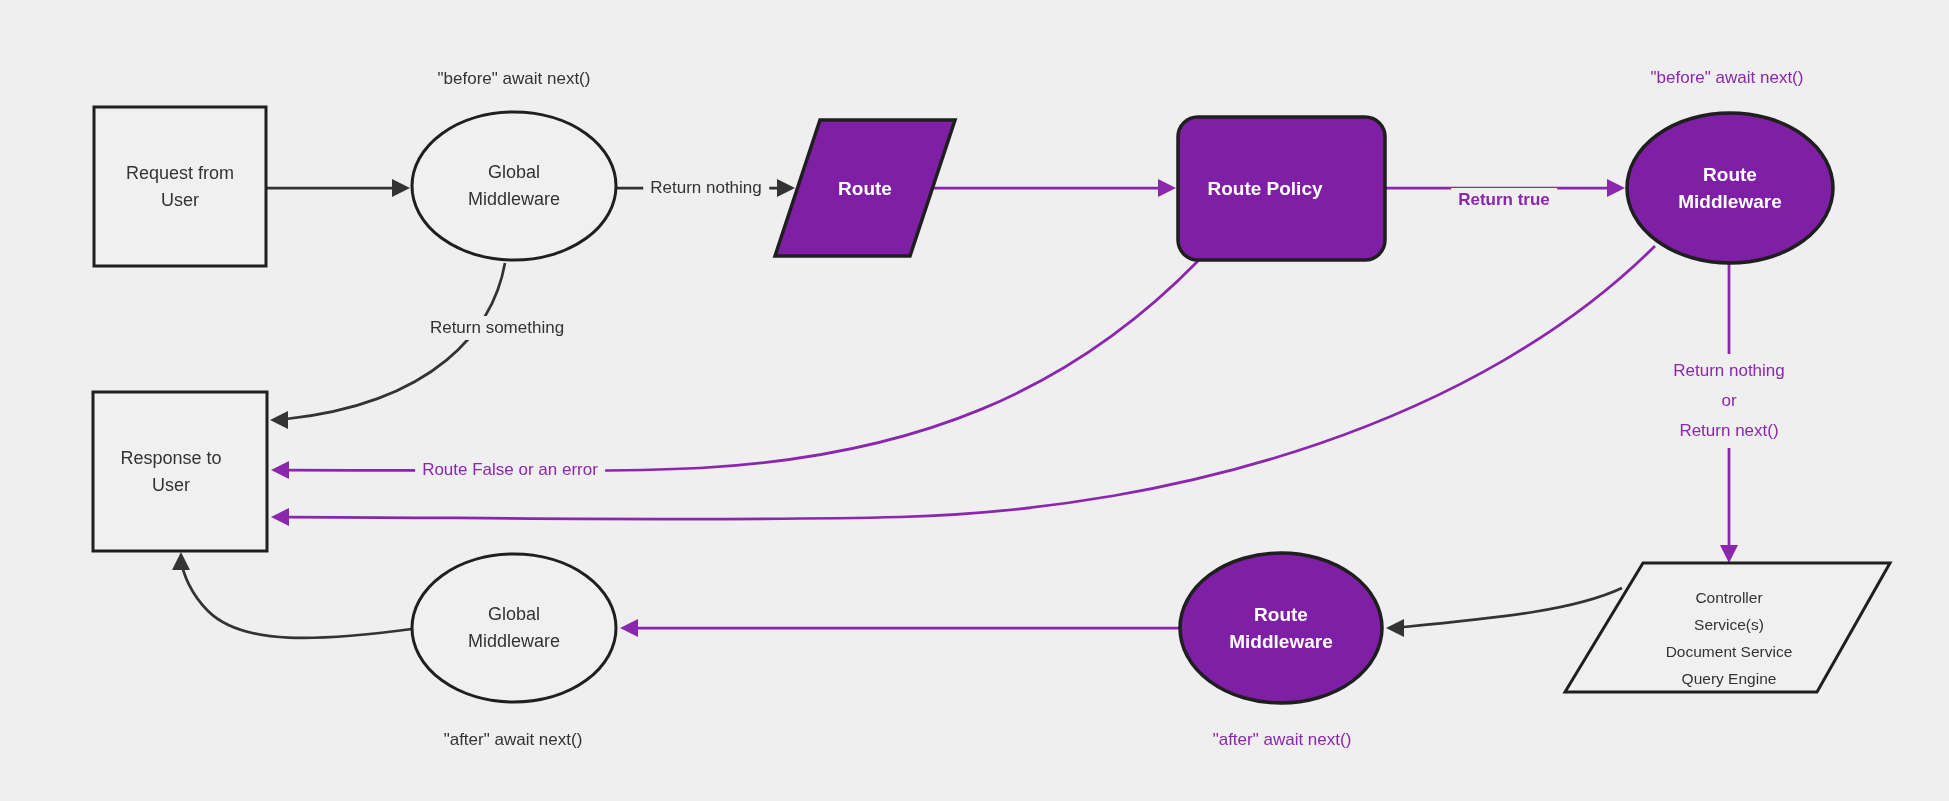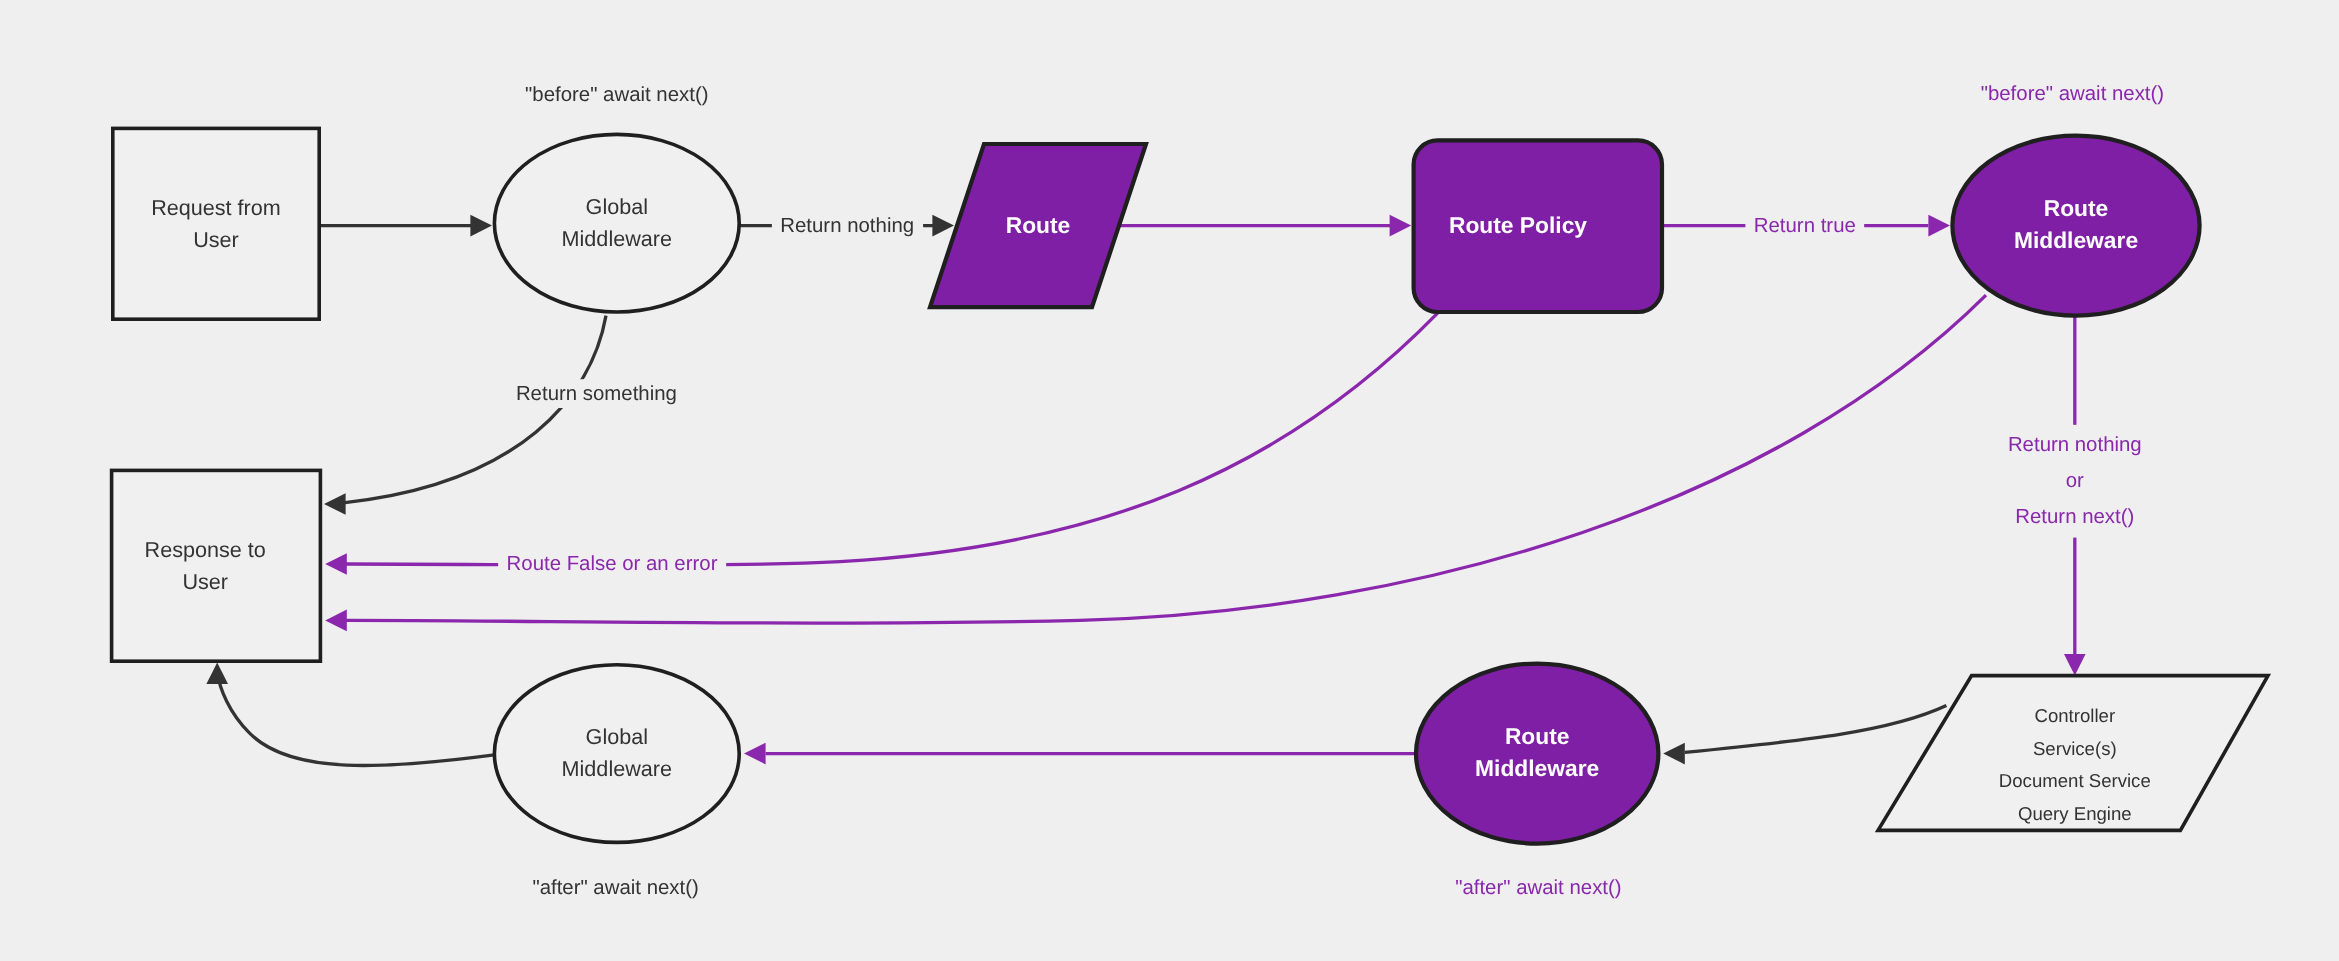--- a/index.html
+++ b/index.html
@@ -21,21 +21,21 @@
   #nl-rmw-bottom{left:1180px;top:552px;width:202px;height:152px;}
   #nl-gmw-bottom{left:412px;top:554px;width:204px;height:148px;}
 
   
   .edge-label{position:absolute;transform:translate(-50%,-50%);background:#efefef;
               padding:2px 7px;font-size:17px;color:#333;white-space:nowrap;text-align:center;}
   .edge-label.purple{color:#8a27ad;}
   #el-before-global{left:514px;top:79px;}
   #el-before-route{left:1727px;top:78px;}
   #el-return-nothing{left:706px;top:188px;}
-  #el-return-true{left:1504px;top:188px;}
+  #el-return-true{left:1504px;top:200px;font-weight:bold;}
   #el-return-something{left:497px;top:328px;}
   #el-return-false{left:510px;top:470px;}
   #el-return-except{left:592px;top:517px;}
   #el-return-nothing-or{left:1729px;top:401px;line-height:30px;}
   #el-return-nothing-or span{display:block;}
   #el-after-global{left:513px;top:740px;}
   #el-after-route{left:1282px;top:740px;}
 </style>
 </head>
 <body>

